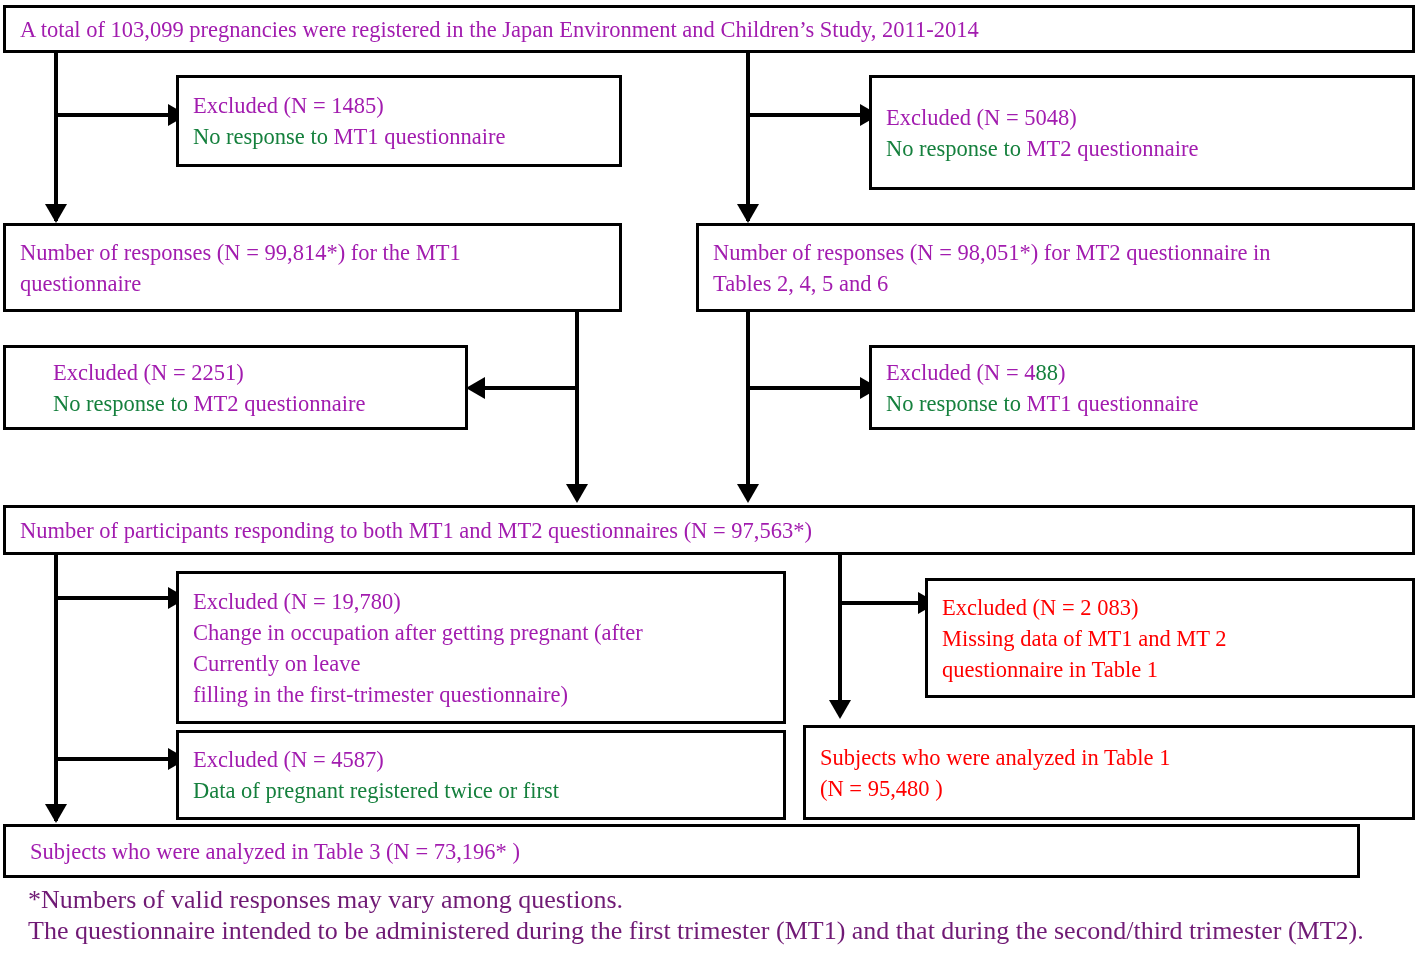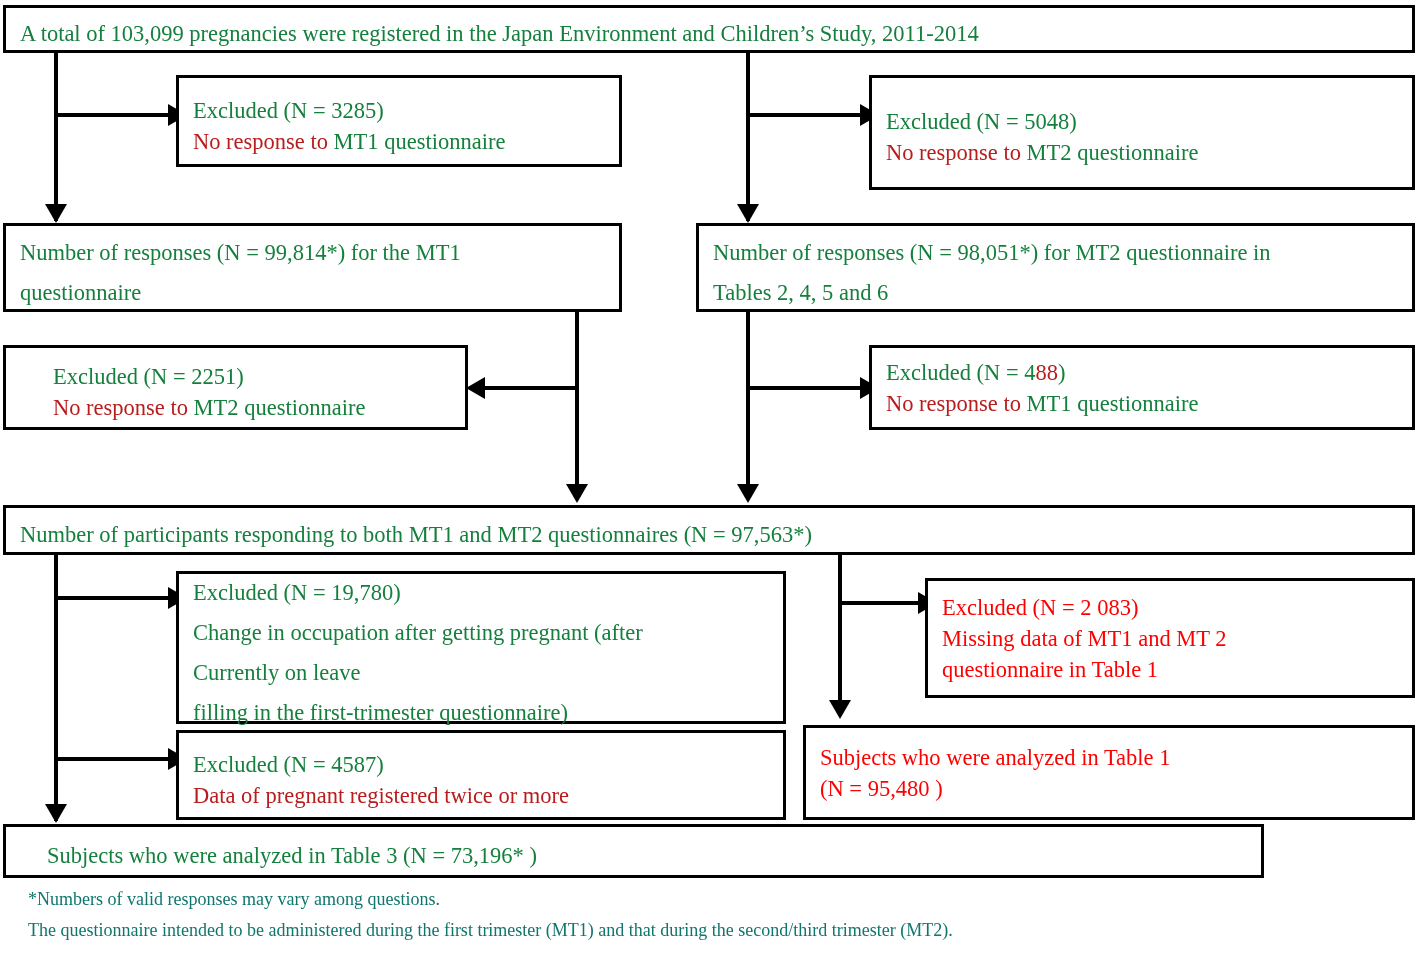--- a/index.html
+++ b/index.html
@@ -6,36 +6,36 @@
   body{font-family:"Liberation Serif","DejaVu Serif",serif;}
   #stage{position:relative;width:1418px;height:954px;background:#fff;overflow:hidden;}
 
   .box{position:absolute;box-sizing:border-box;background:#fff;border:3px solid #000;
        display:flex;flex-direction:column;justify-content:center;}
   .box .ln{display:block;white-space:nowrap;}
 
   
   .f22{font-size:22.5px;line-height:31px;}
   .pad{padding:0 14px;}
-  .blue{color:#b91c1c;}
+  .blue{color:#15803d;}
   .red{color:#ff0000;}
-  .blk{color:#15803d;margin-top:9px;}
+  .blk{color:#a21caf;}
 
   
   .vline{position:absolute;background:#000;width:4px;}
   .hline{position:absolute;background:#000;height:4px;}
 
   .arrow-d{position:absolute;width:0;height:0;border-left:11px solid transparent;
            border-right:11px solid transparent;border-top:19px solid #000;}
   .arrow-r{position:absolute;width:0;height:0;border-top:11px solid transparent;
            border-bottom:11px solid transparent;border-left:19px solid #000;}
   .arrow-l{position:absolute;width:0;height:0;border-top:11px solid transparent;
            border-bottom:11px solid transparent;border-right:19px solid #000;}
 
-  .note{position:absolute;font-size:18px;line-height:31px;color:#0f766e;white-space:nowrap;}
+  .note{position:absolute;font-size:26px;line-height:31px;color:#701a75;white-space:nowrap;}
 </style>
 </head>
 <body>
 
 <div id="stage">
 
   <div class="box f22 pad" style="left:3px;top:5px;width:1412px;height:48px;">
     <span class="ln blk">A total of 103,099 pregnancies were registered in the Japan Environment and Children’s Study, 2011-2014</span>
   </div>
 
@@ -43,21 +43,21 @@
   <div class="hline" style="left:56px;top:113px;width:114px;"></div>
   <div class="arrow-r" style="left:168px;top:104px;"></div>
   <div class="arrow-d" style="left:45px;top:204px;"></div>
 
   <div class="vline" style="left:746px;top:53px;height:168px;"></div>
   <div class="hline" style="left:748px;top:113px;width:114px;"></div>
   <div class="arrow-r" style="left:860px;top:104px;"></div>
   <div class="arrow-d" style="left:737px;top:204px;"></div>
 
   <div class="box f22 pad" style="left:176px;top:75px;width:446px;height:92px;">
-    <span class="ln blk">Excluded (N = 3285)</span>
+    <span class="ln blk">Excluded (N = 1485)</span>
     <span class="ln"><span class="blue">No response to</span><span class="blk"> MT1 questionnaire</span></span>
   </div>
 
   <div class="box f22 pad" style="left:869px;top:75px;width:546px;height:115px;">
     <span class="ln blk">Excluded (N = 5048)</span>
     <span class="ln"><span class="blue">No response to</span><span class="blk"> MT2 questionnaire</span></span>
   </div>
 
   <div class="box f22 pad" style="left:3px;top:223px;width:619px;height:89px;">
     <span class="ln blk">Number of responses (N = 99,814*) for the MT1</span>
@@ -113,28 +113,28 @@
   </div>
 
   <div class="box f22 pad" style="left:925px;top:578px;width:490px;height:120px;">
     <span class="ln red">Excluded (N = 2 083)</span>
     <span class="ln red">Missing data of MT1 and MT 2</span>
     <span class="ln red">questionnaire in Table 1</span>
   </div>
 
   <div class="box f22 pad" style="left:176px;top:730px;width:610px;height:90px;">
     <span class="ln blk">Excluded (N = 4587)</span>
-    <span class="ln blue">Data of pregnant registered twice or more</span>
+    <span class="ln blue">Data of pregnant registered twice or first</span>
   </div>
 
   <div class="box f22 pad" style="left:803px;top:725px;width:612px;height:95px;">
     <span class="ln red">Subjects who were analyzed in Table 1</span>
     <span class="ln red">(N = 95,480 )</span>
   </div>
 
-  <div class="box f22" style="left:3px;top:824px;width:1261px;height:54px;padding:0 41px;">
+  <div class="box f22" style="left:3px;top:824px;width:1357px;height:54px;padding:0 24px;">
     <span class="ln blk">Subjects who were analyzed in Table 3 (N = 73,196* )</span>
   </div>
 
   <div class="note" style="left:28px;top:884px;">*Numbers of valid responses may vary among questions.</div>
   <div class="note" style="left:28px;top:915px;">The questionnaire intended to be administered during the first trimester (MT1) and that during the second/third trimester (MT2).</div>
 
 </div>
 
 </body></html>

